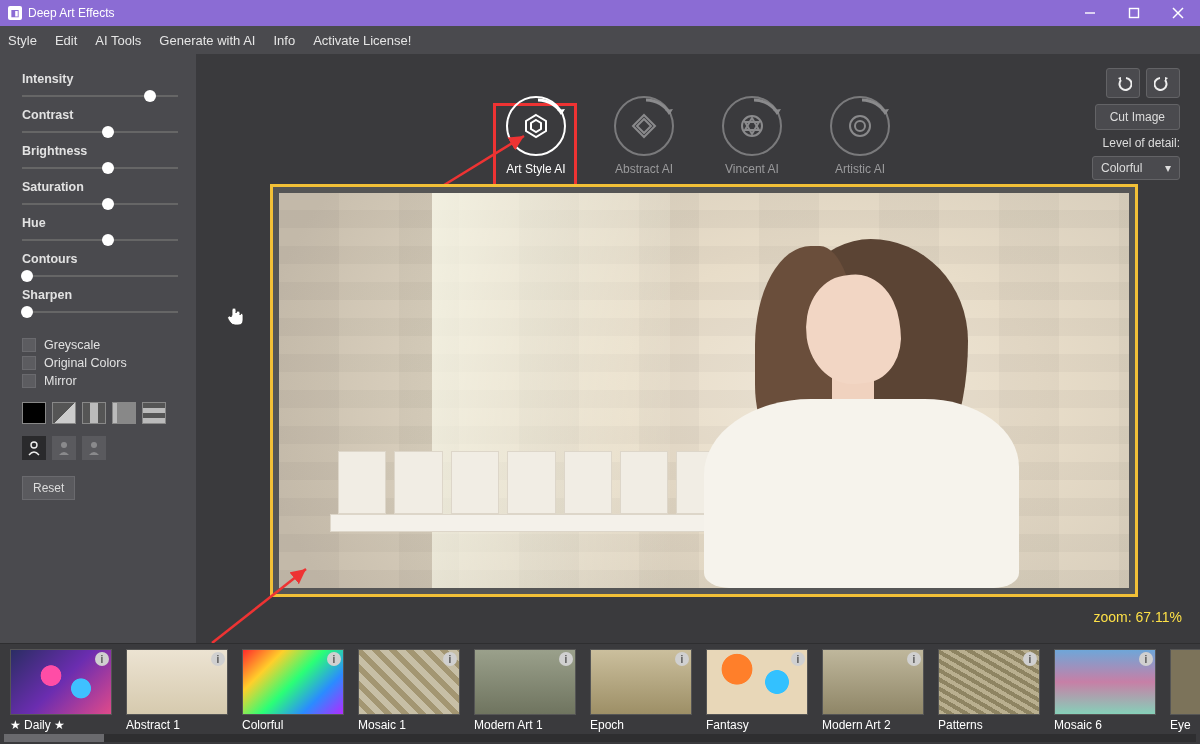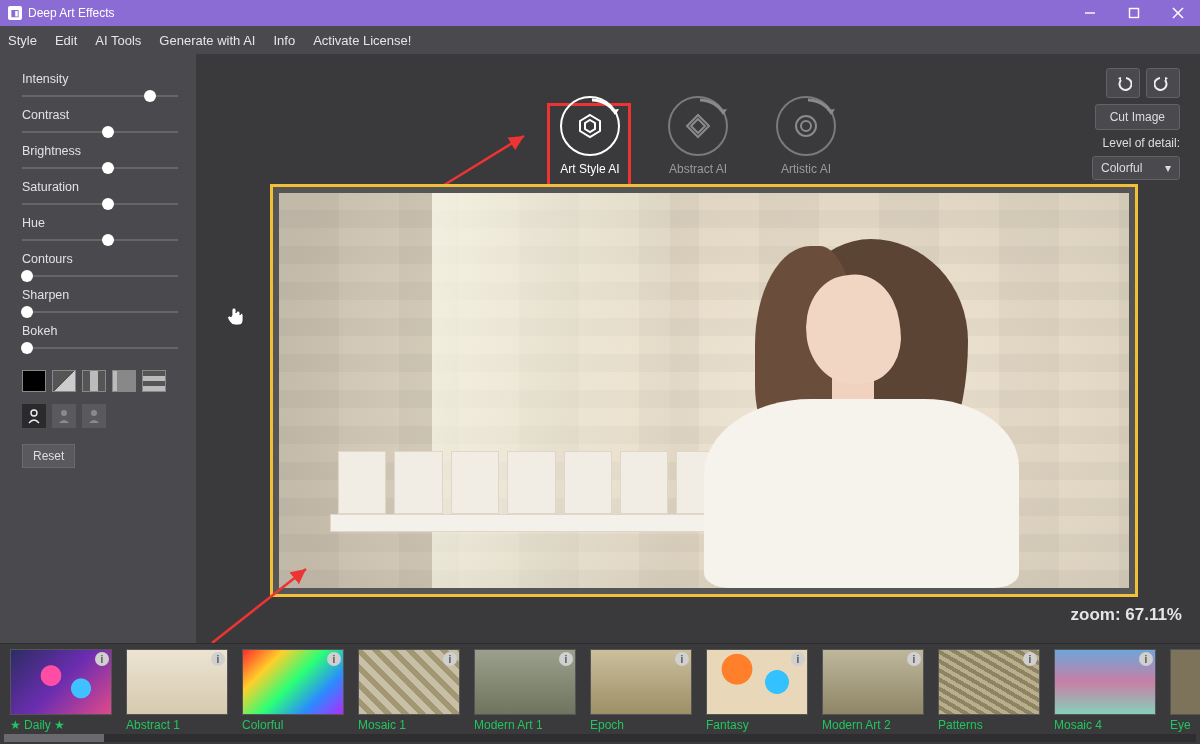--- a/index.html
+++ b/index.html
@@ -12,21 +12,21 @@
   .titlebar .winbtn { width: 44px; height: 26px; display:flex; align-items:center; justify-content:center; }
   .titlebar svg { display:block; }
 
   
   .menubar { height: 28px; background: #4a4a4e; display: flex; align-items: center; padding: 0 8px; gap: 18px; font-size: 13px; color: #e5e5e5;}
   .menubar .menuitem { cursor: pointer; }
 
   
   .main { position: absolute; top: 54px; bottom: 101px; left: 0; right: 0; display: flex; }
   .sidebar { width: 196px; background: #4a4a4e; padding: 18px 18px 10px 22px; font-size: 12px; color: #e2e2e2; overflow:hidden;}
-  .slider-group { margin-bottom: 4px; }
+  .slider-group { margin-bottom: 4px; font-weight: bold; }
   .slider-group label { display:block; font-size: 12.5px; margin-bottom: 2px; }
   .slider { position: relative; height: 16px; }
   .slider .track { position:absolute; top:7px; left:0; right:0; height:2px; background:#666; }
   .slider .thumb { position:absolute; top:2px; width:12px; height:12px; background:#fff; border-radius:50%; }
   .checks { margin-top: 18px; }
   .checkrow { display:flex; align-items:center; gap:8px; margin-bottom: 4px; font-size:12.5px;}
   .checkrow .box { width:14px; height:14px; background:#5c5c60; border:1px solid #6a6a6e; }
   .swatchrow { display:flex; gap:6px; margin-top:14px; }
   .swatch { width:24px; height:22px; background:#777; border:1px solid #888; }
   .personrow { display:flex; gap:6px; margin-top:12px; }
@@ -70,29 +70,29 @@
   .hair2 { position:absolute; top:6%; left:28%; width:24%; height:60%; background:#6a4e3b; border-radius:60% 40% 50% 50% / 50% 50% 60% 40%; }
   .face { position:absolute; top:14%; left:40%; width:22%; height:30%; background:#f2d6c4; border-radius:50% 46% 44% 50% / 54% 50% 46% 50%; transform:rotate(-8deg);}
   .neck { position:absolute; top:40%; left:46%; width:10%; height:14%; background:#f0d2bf; }
   .blouse { position:absolute; top:48%; left:16%; width:74%; height:52%; background:#f6f3ec; border-radius:34% 30% 8% 8% / 40% 36% 8% 8%; }
 
   .handcursor { position:absolute; left:30px; top:251px; }
   .arrow1 { position:absolute; left:236px; top:72px; width:100px; height:70px; }
   .arrow2 { position:absolute; left:10px; bottom:-6px; width:110px; height:90px; }
 
   .watermarkbtn { position:absolute; left:50%; transform:translateX(-50%); bottom:24px; background:#ffd93f; color:#444; font-size:16px; padding:9px 20px; border:1px solid #c9a922; cursor:pointer;}
-  .zoomtxt { position:absolute; right:18px; bottom:18px; font-size:17px; color:#e5e5e5;font-weight:bold; }
+  .zoomtxt { position:absolute; right:18px; bottom:18px; font-size:14px; color:#fde047; }
 
   
   .strip { position:absolute; left:0; right:0; bottom:0; height:101px; background:#3a3a3d; border-top:1px solid #2e2e30; padding-top:5px;}
   .thumbs { display:flex; gap:14px; padding:0 10px; overflow:hidden;}
   .thumb { width:102px; flex:0 0 auto; }
   .thumb .img { width:102px; height:66px; background:#777; position:relative; border:1px solid #555; overflow:hidden;}
   .thumb .info { position:absolute; top:2px; right:2px; width:14px; height:14px; background:#d0d0d0; border-radius:50%; color:#555; font-size:10px; font-weight:bold; display:flex; align-items:center; justify-content:center;}
-  .thumb .lbl { font-size:12px; color:#22c55e; margin-top:3px; white-space:nowrap; overflow:hidden; text-overflow:ellipsis;}
+  .thumb .lbl { font-size:12px; color:#ffffff; margin-top:3px; white-space:nowrap; overflow:hidden; text-overflow:ellipsis;}
   .hscroll { position:absolute; left:4px; bottom:2px; right:4px; height:8px; background:#2e2e30; }
   .hscroll .bar { position:absolute; left:0; top:0; height:100%; width:100px; background:#6a6a6e; }
 
   
   .t0 .img{background:radial-gradient(circle at 40% 40%, #ff4da6 0 14%, transparent 15%), radial-gradient(circle at 70% 60%, #3fc1ff 0 12%, transparent 13%), linear-gradient(135deg,#2b2d64,#6b2db0,#e04a8a);}
   .t1 .img{background:linear-gradient(#ece3d2,#d6caae); }
   .t2 .img{background:linear-gradient(135deg,#ff2b2b,#ffcf2b,#2bff76,#2b8bff,#b22bff);}
   .t3 .img{background:repeating-linear-gradient(45deg,#c7bfa6 0 6px,#a39672 6px 12px);}
   .t4 .img{background:linear-gradient(#9aa08b,#6f745f);}
   .t5 .img{background:linear-gradient(#cbbf9d,#9d8f66);}
@@ -182,26 +182,33 @@
             <div class="thumb" style="left:calc(3% - 6px)"></div>
           </div>
         </div>
         <div class="slider-group">
           <label>Sharpen</label>
           <div class="slider">
             <div class="track"></div>
             <div class="thumb" style="left:calc(3% - 6px)"></div>
           </div>
         </div>
-        <div class="slider-group">
-          <label>Bokeh</label>
-          <div class="slider">
-            <div class="track"></div>
-            <div class="thumb" style="left:calc(3% - 6px)"></div>
-          </div>
+      </div>
+    <div class="checks" id="checks">
+        <div class="checkrow">
+          <div class="box"></div>
+          <span>Greyscale</span>
+        </div>
+        <div class="checkrow">
+          <div class="box"></div>
+          <span>Original Colors</span>
+        </div>
+        <div class="checkrow">
+          <div class="box"></div>
+          <span>Mirror</span>
         </div>
       </div>
     <div class="swatchrow">
       <div class="swatch" style="background:#000"></div>
       <div class="swatch" style="background:linear-gradient(135deg,#555 50%,#ccc 50%)"></div>
       <div class="swatch" style="background:linear-gradient(90deg,#555 33%,#bbb 33% 66%,#555 66%)"></div>
       <div class="swatch" style="background:#888;box-shadow:inset 4px 0 #bbb"></div>
       <div class="swatch" style="background:repeating-linear-gradient(0deg,#bbb 0 5px,#555 5px 10px)"></div>
     </div>
     <div class="personrow">
@@ -253,20 +260,34 @@
               <path d="M58 20 A28 28 0 0 0 34 6" fill="none" stroke="currentColor" stroke-width="3"></path>
               <path d="M58 20 l3 -5 l-8 1 z" fill="currentColor"></path>
             </svg>
           </div>
           <div>Abstract AI</div>
         </div>
         <div class="ai-card" style="position: relative;">
           <div class="ai-icon" style="color:#8a8a8c">
             <svg width="30" height="30">
               <circle cx="15" cy="15" r="10" fill="none" stroke="currentColor" stroke-width="2"></circle>
+              <polygon points="15,7 22,19 8,19" fill="none" stroke="currentColor" stroke-width="2"></polygon>
+              <polygon points="15,23 8,11 22,11" fill="none" stroke="currentColor" stroke-width="2"></polygon>
+            </svg>
+            <svg style="position:absolute;inset:-4px" width="68" height="68">
+              <path d="M58 20 A28 28 0 0 0 34 6" fill="none" stroke="currentColor" stroke-width="3"></path>
+              <path d="M58 20 l3 -5 l-8 1 z" fill="currentColor"></path>
+            </svg>
+          </div>
+          <div>Vincent AI</div>
+        </div>
+        <div class="ai-card" style="position: relative;">
+          <div class="ai-icon" style="color:#8a8a8c">
+            <svg width="30" height="30">
+              <circle cx="15" cy="15" r="10" fill="none" stroke="currentColor" stroke-width="2"></circle>
               <circle cx="15" cy="15" r="5" fill="none" stroke="currentColor" stroke-width="2"></circle>
             </svg>
             <svg style="position:absolute;inset:-4px" width="68" height="68">
               <path d="M58 20 A28 28 0 0 0 34 6" fill="none" stroke="currentColor" stroke-width="3"></path>
               <path d="M58 20 l3 -5 l-8 1 z" fill="currentColor"></path>
             </svg>
           </div>
           <div>Artistic AI</div>
         </div>
       </div>
@@ -402,21 +423,21 @@
       <div class="thumb t8">
         <div class="img">
           <div class="info">i</div>
         </div>
         <div class="lbl">Patterns</div>
       </div>
       <div class="thumb t9">
         <div class="img">
           <div class="info">i</div>
         </div>
-        <div class="lbl">Mosaic 4</div>
+        <div class="lbl">Mosaic 6</div>
       </div>
       <div class="thumb t10">
         <div class="img"></div>
         <div class="lbl">Eye</div>
       </div>
     </div>
   <div class="hscroll">
       <div class="bar"></div>
     </div>
 </div>

